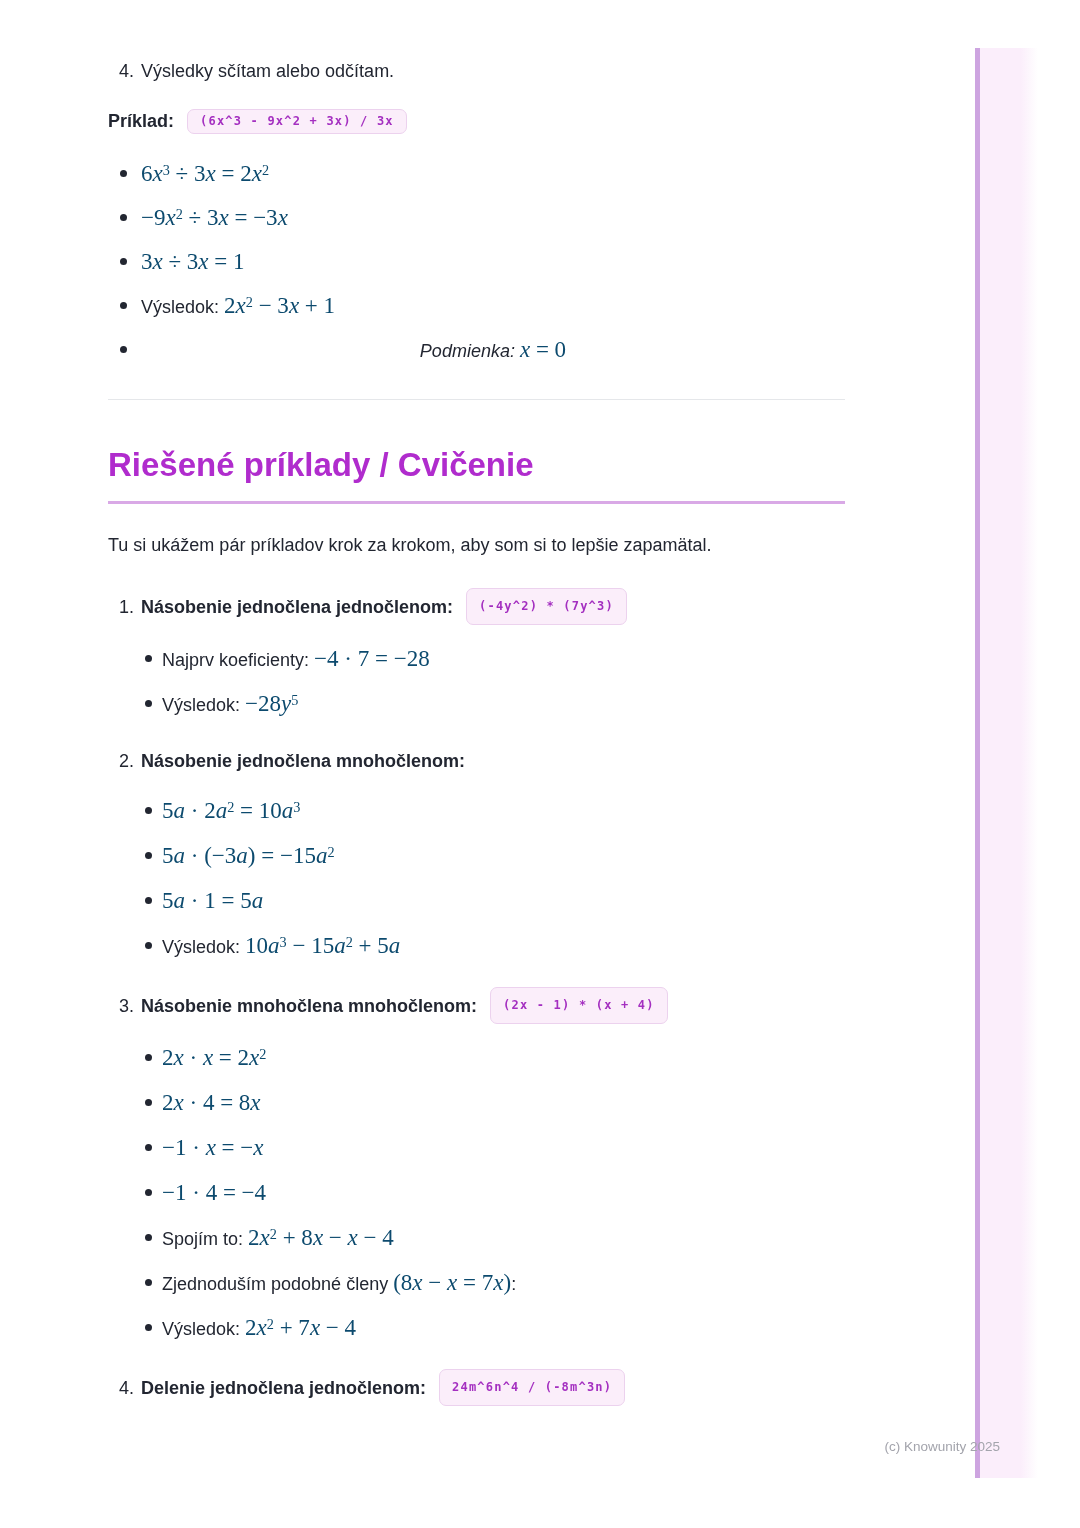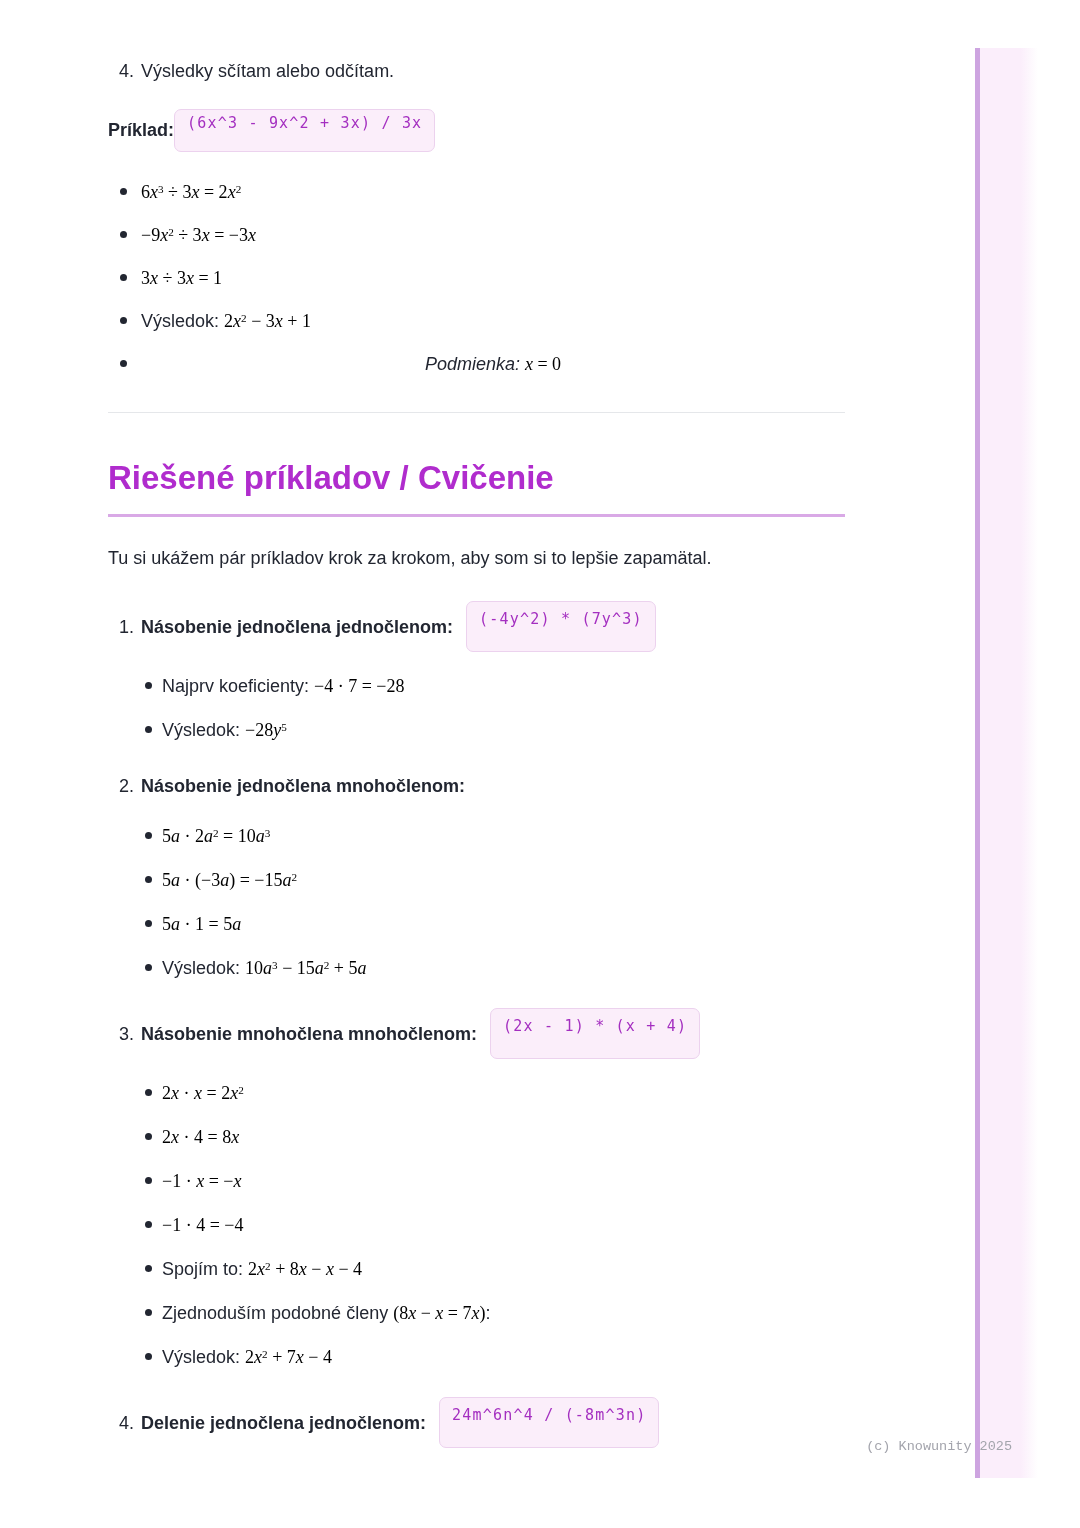--- a/index.html
+++ b/index.html
@@ -21,33 +21,33 @@
     font-family:"Liberation Sans", sans-serif;
     color:var(--text);
     position:relative;
     overflow:hidden;
   }
   .content{ position:absolute; left:108px; top:0; width:737px; }
 
   .step-line{ margin-top:58px; font-size:18px; line-height:26px; padding-left:11px; }
   .step-num{ margin-right:7px; }
 
-  .example-row{ margin-top:25px; display:flex; align-items:center; }
+  .example-row{ margin-top:25px; display:flex; align-items:center; gap:13px; }
   .bold-label{ font-size:18px; font-weight:700; }
 
   .chip{
     font-family:"DejaVu Sans Mono", monospace;
-    font-weight:400;
-    font-size:15px;
+    font-weight:700;
+    font-size:12px;
     letter-spacing:1.2px;
     color:var(--code-text);
     background:var(--code-bg);
     border:1px solid var(--code-border);
     border-radius:7px;
-    padding:4px 12px 19px 12px;
+    padding:4px 12px 5px 12px;
     white-space:nowrap;
   }
 
   ul.blist{ list-style:none; margin-top:27px; }
   ul.blist li{
     position:relative; padding-left:33px;
     font-size:18px; line-height:26px; margin-bottom:17px;
   }
   ul.blist li::before{
     content:""; position:absolute; left:12px; top:9px;
@@ -76,34 +76,34 @@
   ul.steps li{
     position:relative; padding-left:54px;
     font-size:18px; line-height:26px; margin-bottom:18px;
   }
   ul.steps li::before{
     content:""; position:absolute; left:37px; top:9px;
     width:7px; height:7px; border-radius:50%; background:var(--text);
   }
   ul.steps li:last-child{ margin-bottom:0; }
 
-  .math{ font-family:"Liberation Serif", serif; font-size:18px; color:#000000; }
+  .math{ font-family:"Liberation Serif", serif; font-size:23px; color:#0c4a6e; }
   .math i{ font-style:italic; }
   .math sup{ font-size:62%; line-height:0; position:relative; top:-0.45em; vertical-align:baseline; }
   .seg-italic{ font-style:italic; }
 
   .edge-strip{
     position:absolute; left:975px; top:48px;
     width:63px; height:1430px;
     border-left:5px solid var(--strip-line);
     background:linear-gradient(90deg, var(--strip-bg) 0%, var(--strip-bg) 70%, #ffffff 100%);
   }
   .copyright{
-    position:absolute; top:1438px; right:68px;
-    font-size:13.5px; line-height:18px; color:var(--muted); z-index:2;font-family:Liberation Mono, monospace;
+    position:absolute; top:1438px; right:80px;
+    font-size:13.5px; line-height:18px; color:var(--muted); z-index:2;
   }
 </style>
 </head>
 <body>
 
 <div class="content">
 
   <div class="step-line">
     <span class="step-num">4.</span><span>Výsledky sčítam alebo odčítam.</span>
   </div>
@@ -116,21 +116,21 @@
   <ul class="blist" id="top-bullets">
       <li><span class="math">6<i>x</i><sup>3</sup> ÷ 3<i>x</i> = 2<i>x</i><sup>2</sup></span></li>
       <li><span class="math">−9<i>x</i><sup>2</sup> ÷ 3<i>x</i> = −3<i>x</i></span></li>
       <li><span class="math">3<i>x</i> ÷ 3<i>x</i> = 1</span></li>
       <li><span class="seg-text">Výsledok: </span><span class="math">2<i>x</i><sup>2</sup> − 3<i>x</i> + 1</span></li>
       <li><span class="seg-italic">Podmienka: </span><span class="math"><i>x</i> = 0</span></li>
     </ul>
 
   <hr class="rule">
 
-  <h1 class="section-title">Riešené príkladov / Cvičenie</h1>
+  <h1 class="section-title">Riešené príklady / Cvičenie</h1>
 
   <p class="intro">Tu si ukážem pár príkladov krok za krokom, aby som si to lepšie zapamätal.</p>
 
   <div id="exercises">
       <div class="exercise">
         <div class="ex-header">
           <span class="ex-num">1.</span>
           <span class="ex-label">Násobenie jednočlena jednočlenom:</span>
           <code class="chip">(-4y^2) * (7y^3)</code>
         </div>

